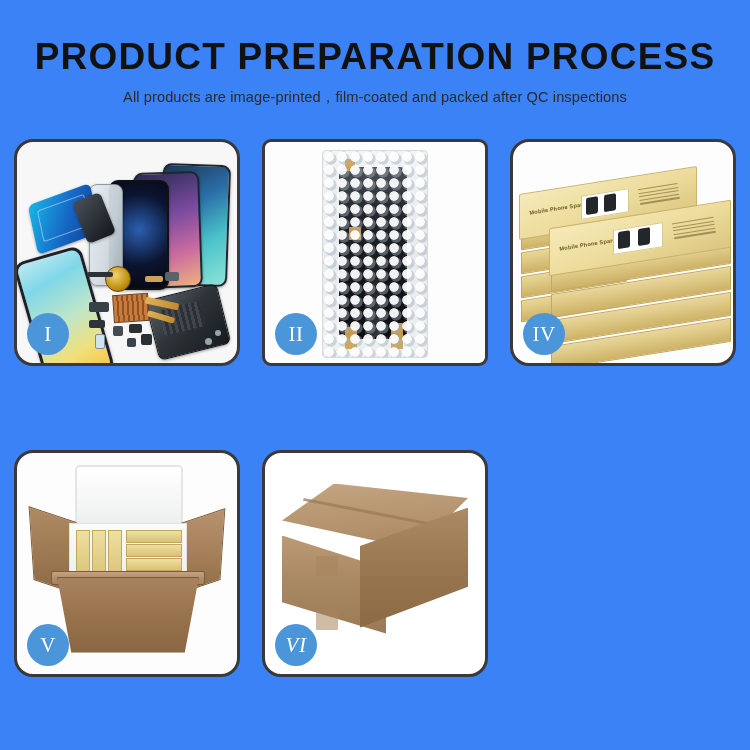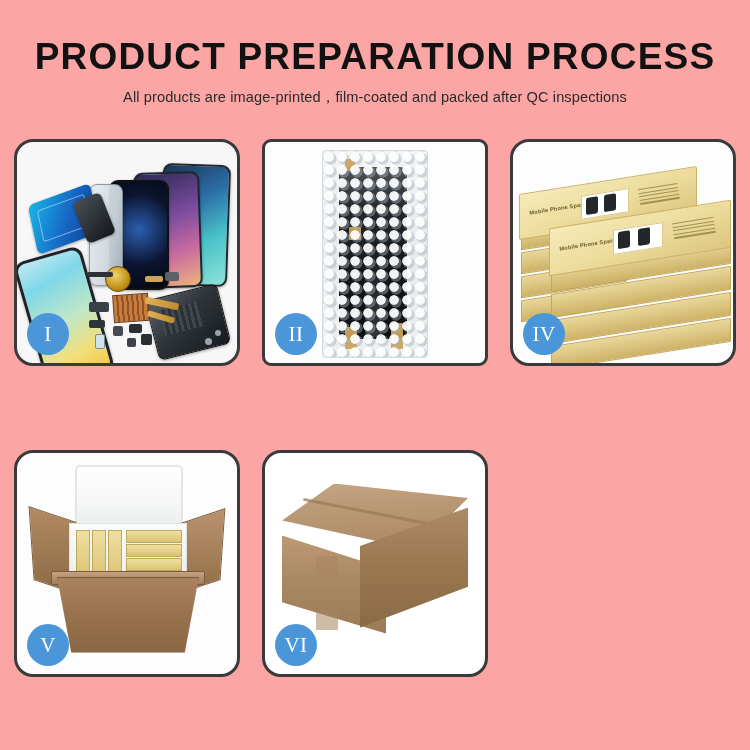--- a/index.html
+++ b/index.html
@@ -11,21 +11,21 @@
     width: 750px;
     height: 750px;
     font-family: "Liberation Sans", sans-serif;
     overflow: hidden;
     position: relative;
   }
   .page {
     width: 750px;
     height: 750px;
     position: relative;
-    background: #fca5a5;
+    background: #3b82f6;
   }
 
   
   .header {
     padding-top: 38px;
     text-align: center;
   }
   .title {
     font-family: "Liberation Sans", sans-serif;
     font-size: 37px;
@@ -419,21 +419,21 @@
   .carton-rim {
     position: absolute;
     left: 24px; top: 106px;
     width: 152px; height: 12px;
     background: linear-gradient(180deg,#c3a182,#a2805c);
     border: 1px solid #7b5b39;
     border-radius: 2px;
   }
 
   
-  .p6 { background: #ffffff; }
+  .p6 { background: #ffffff; font-style: italic; }
   .c6 {
     position: absolute;
     left: 50%; top: 50%;
     transform: translate(-50%,-50%);
     width: 186px; height: 160px;
   }
   .c6-top {
     position: absolute;
     left: 0; top: 0;
     width: 186px; height: 66px;

